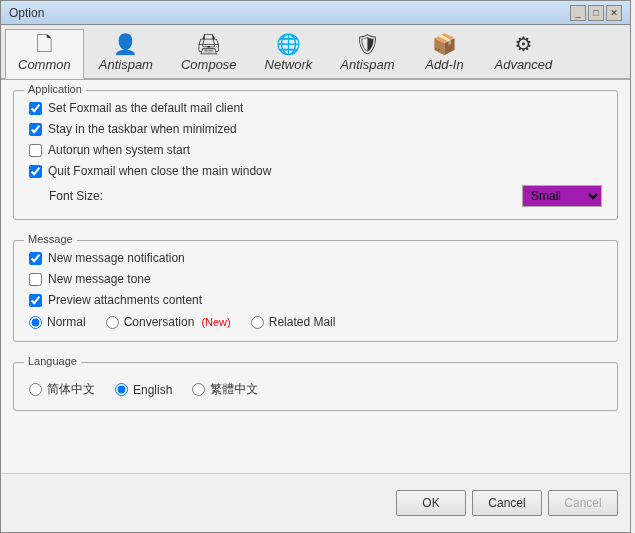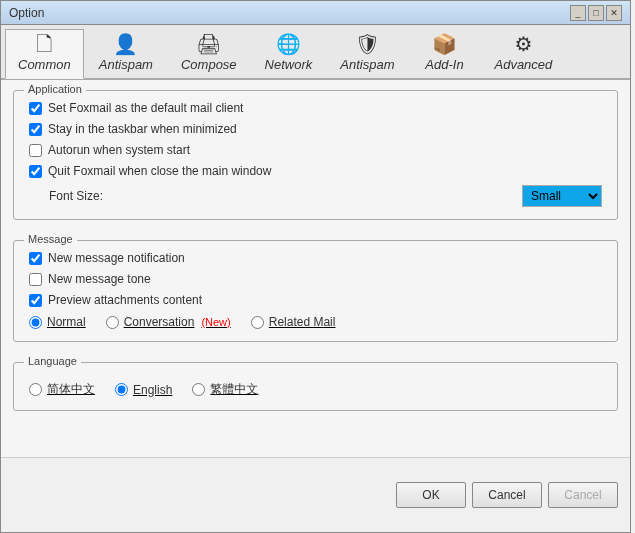--- a/index.html
+++ b/index.html
@@ -137,47 +137,46 @@
     }
     .font-label {
       font-size: 12px;
       color: #333;
       margin-left: 20px;
     }
     select {
       font-size: 12px;
       padding: 1px 4px;
       border: 1px solid #aaa;
-      background: #0ea5e9;
+      background: #a21caf;
       height: 22px;
       width: 80px;
       cursor: pointer;
     }
     .radio-group {
       display: flex;
       align-items: center;
       gap: 20px;
       margin-top: 8px;
-      text-decoration: underline;
     }
     .radio-item {
       display: flex;
       align-items: center;
       gap: 5px;
     }
     .new-badge {
       color: red;
       font-size: 11px;
       margin-left: 2px;
     }
     .bottom-bar {
       display: flex;
       justify-content: flex-end;
       align-items: center;
-      padding: 24px 12px;
+      padding: 16px 12px;
       background: #f0f0f0;
       border-top: 1px solid #ccc;
       gap: 6px;
     }
     .btn {
       min-width: 70px;
       height: 26px;
       padding: 0 12px;
       font-size: 12px;
       border: 1px solid #888;

